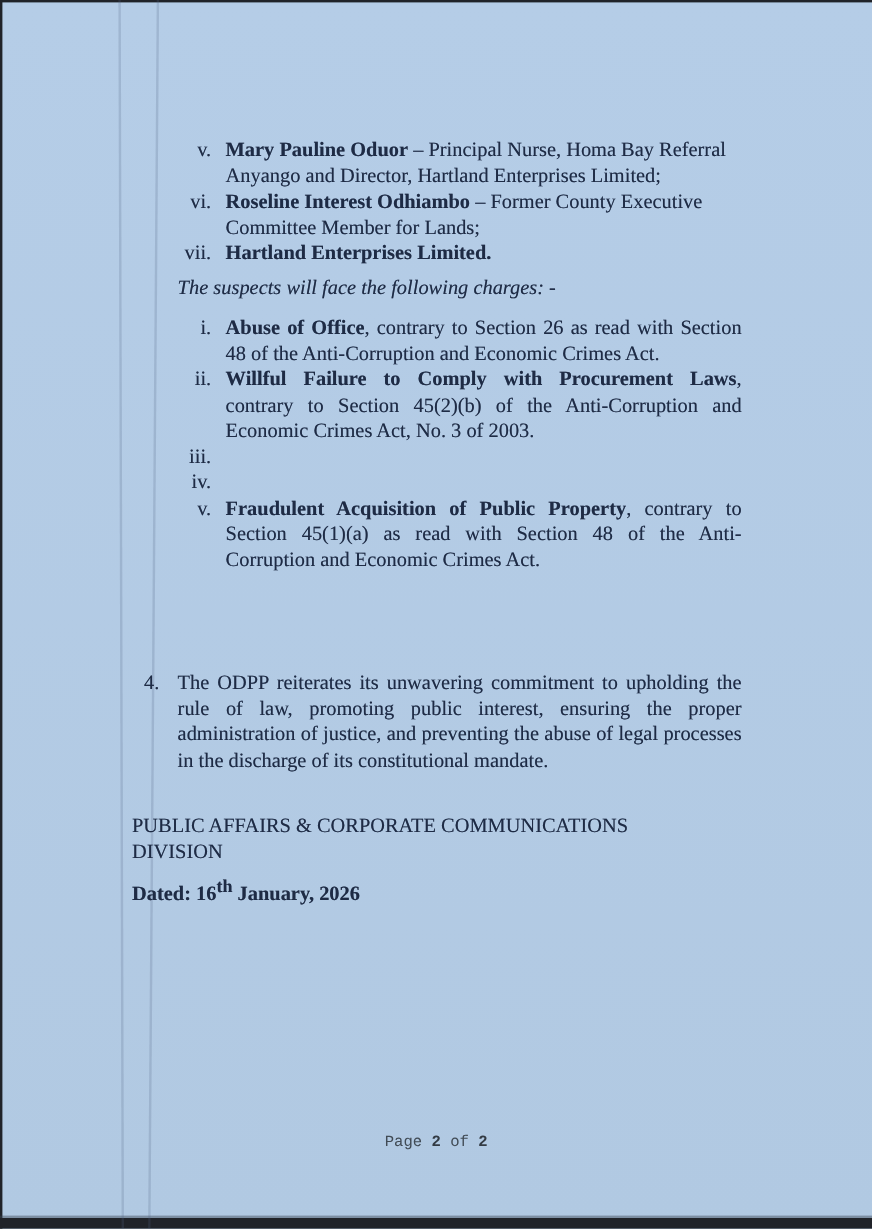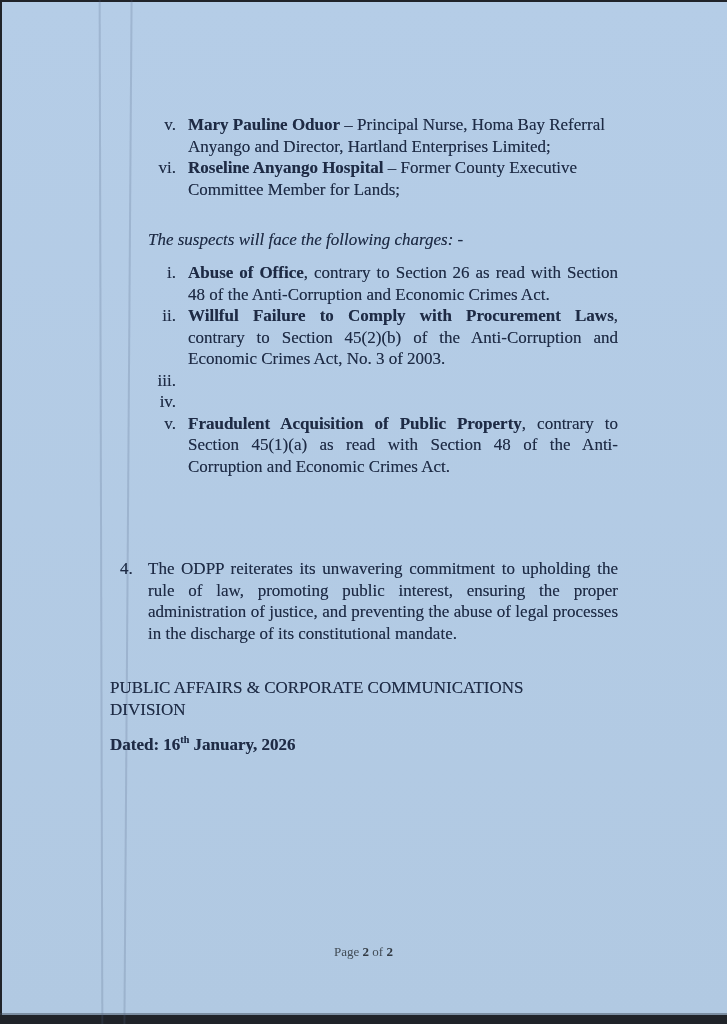--- a/index.html
+++ b/index.html
@@ -35,25 +35,25 @@
   .charges .txt{text-align:justify;}
 
   .intro{left:148px;width:480px;}
 
   .closing{left:120px;width:498px;display:flex;}
   .closing .num{flex:none;width:28px;}
   .closing .txt{flex:1;text-align:justify;}
 
   .division{left:110px;width:480px;font-weight:normal;line-height:22px;}
   .dated{left:110px;font-weight:bold;}
-  .dated sup{font-size:10px;line-height:0;}
+  .dated sup{font-size:15px;line-height:0;}
 
   .footer{
     left:0;right:0;text-align:center;
-    font-family:Liberation Serif, serif;
+    font-family:Liberation Mono, monospace;
     font-size:13px;color:var(--footer_ink,#414b55);
     text-shadow:none;
   }
   .footer b{color:var(--footer_ink_bold,#333b44);}
   b{font-weight:bold;}
 </style>
 </head>
 <body>
 
 <div class="page">
@@ -65,21 +65,25 @@
   <div class="fold fold-1"></div>
   <div class="fold fold-2"></div>
 
   <div class="abs doc-text list" style="top:114px;">
     <div class="li">
       <span class="num">v.</span>
       <span class="txt"><b>Mary Pauline Oduor</b><span> – Principal Nurse, Homa Bay Referral Anyango and Director, Hartland Enterprises Limited;</span></span>
     </div>
     <div class="li">
       <span class="num">vi.</span>
-      <span class="txt"><b>Roseline Anyango Hospital</b><span> – Former County Executive Committee Member for Lands;</span></span>
+      <span class="txt"><b>Roseline Interest Odhiambo</b><span> – Former County Executive Committee Member for Lands;</span></span>
+    </div>
+    <div class="li">
+      <span class="num">vii.</span>
+      <span class="txt"><b>Hartland Enterprises Limited.</b><span></span></span>
     </div>
   </div>
 
   <div class="abs doc-text intro" style="top:229px;font-style:italic;">The suspects will face the following charges: -</div>
 
   <div class="abs doc-text list charges" style="top:262px;">
     <div class="li">
       <span class="num">i.</span>
       <span class="txt"><b>Abuse of Office</b><span>, contrary to Section 26 as read with Section 48 of the Anti-Corruption and Economic Crimes Act.</span></span>
     </div>

